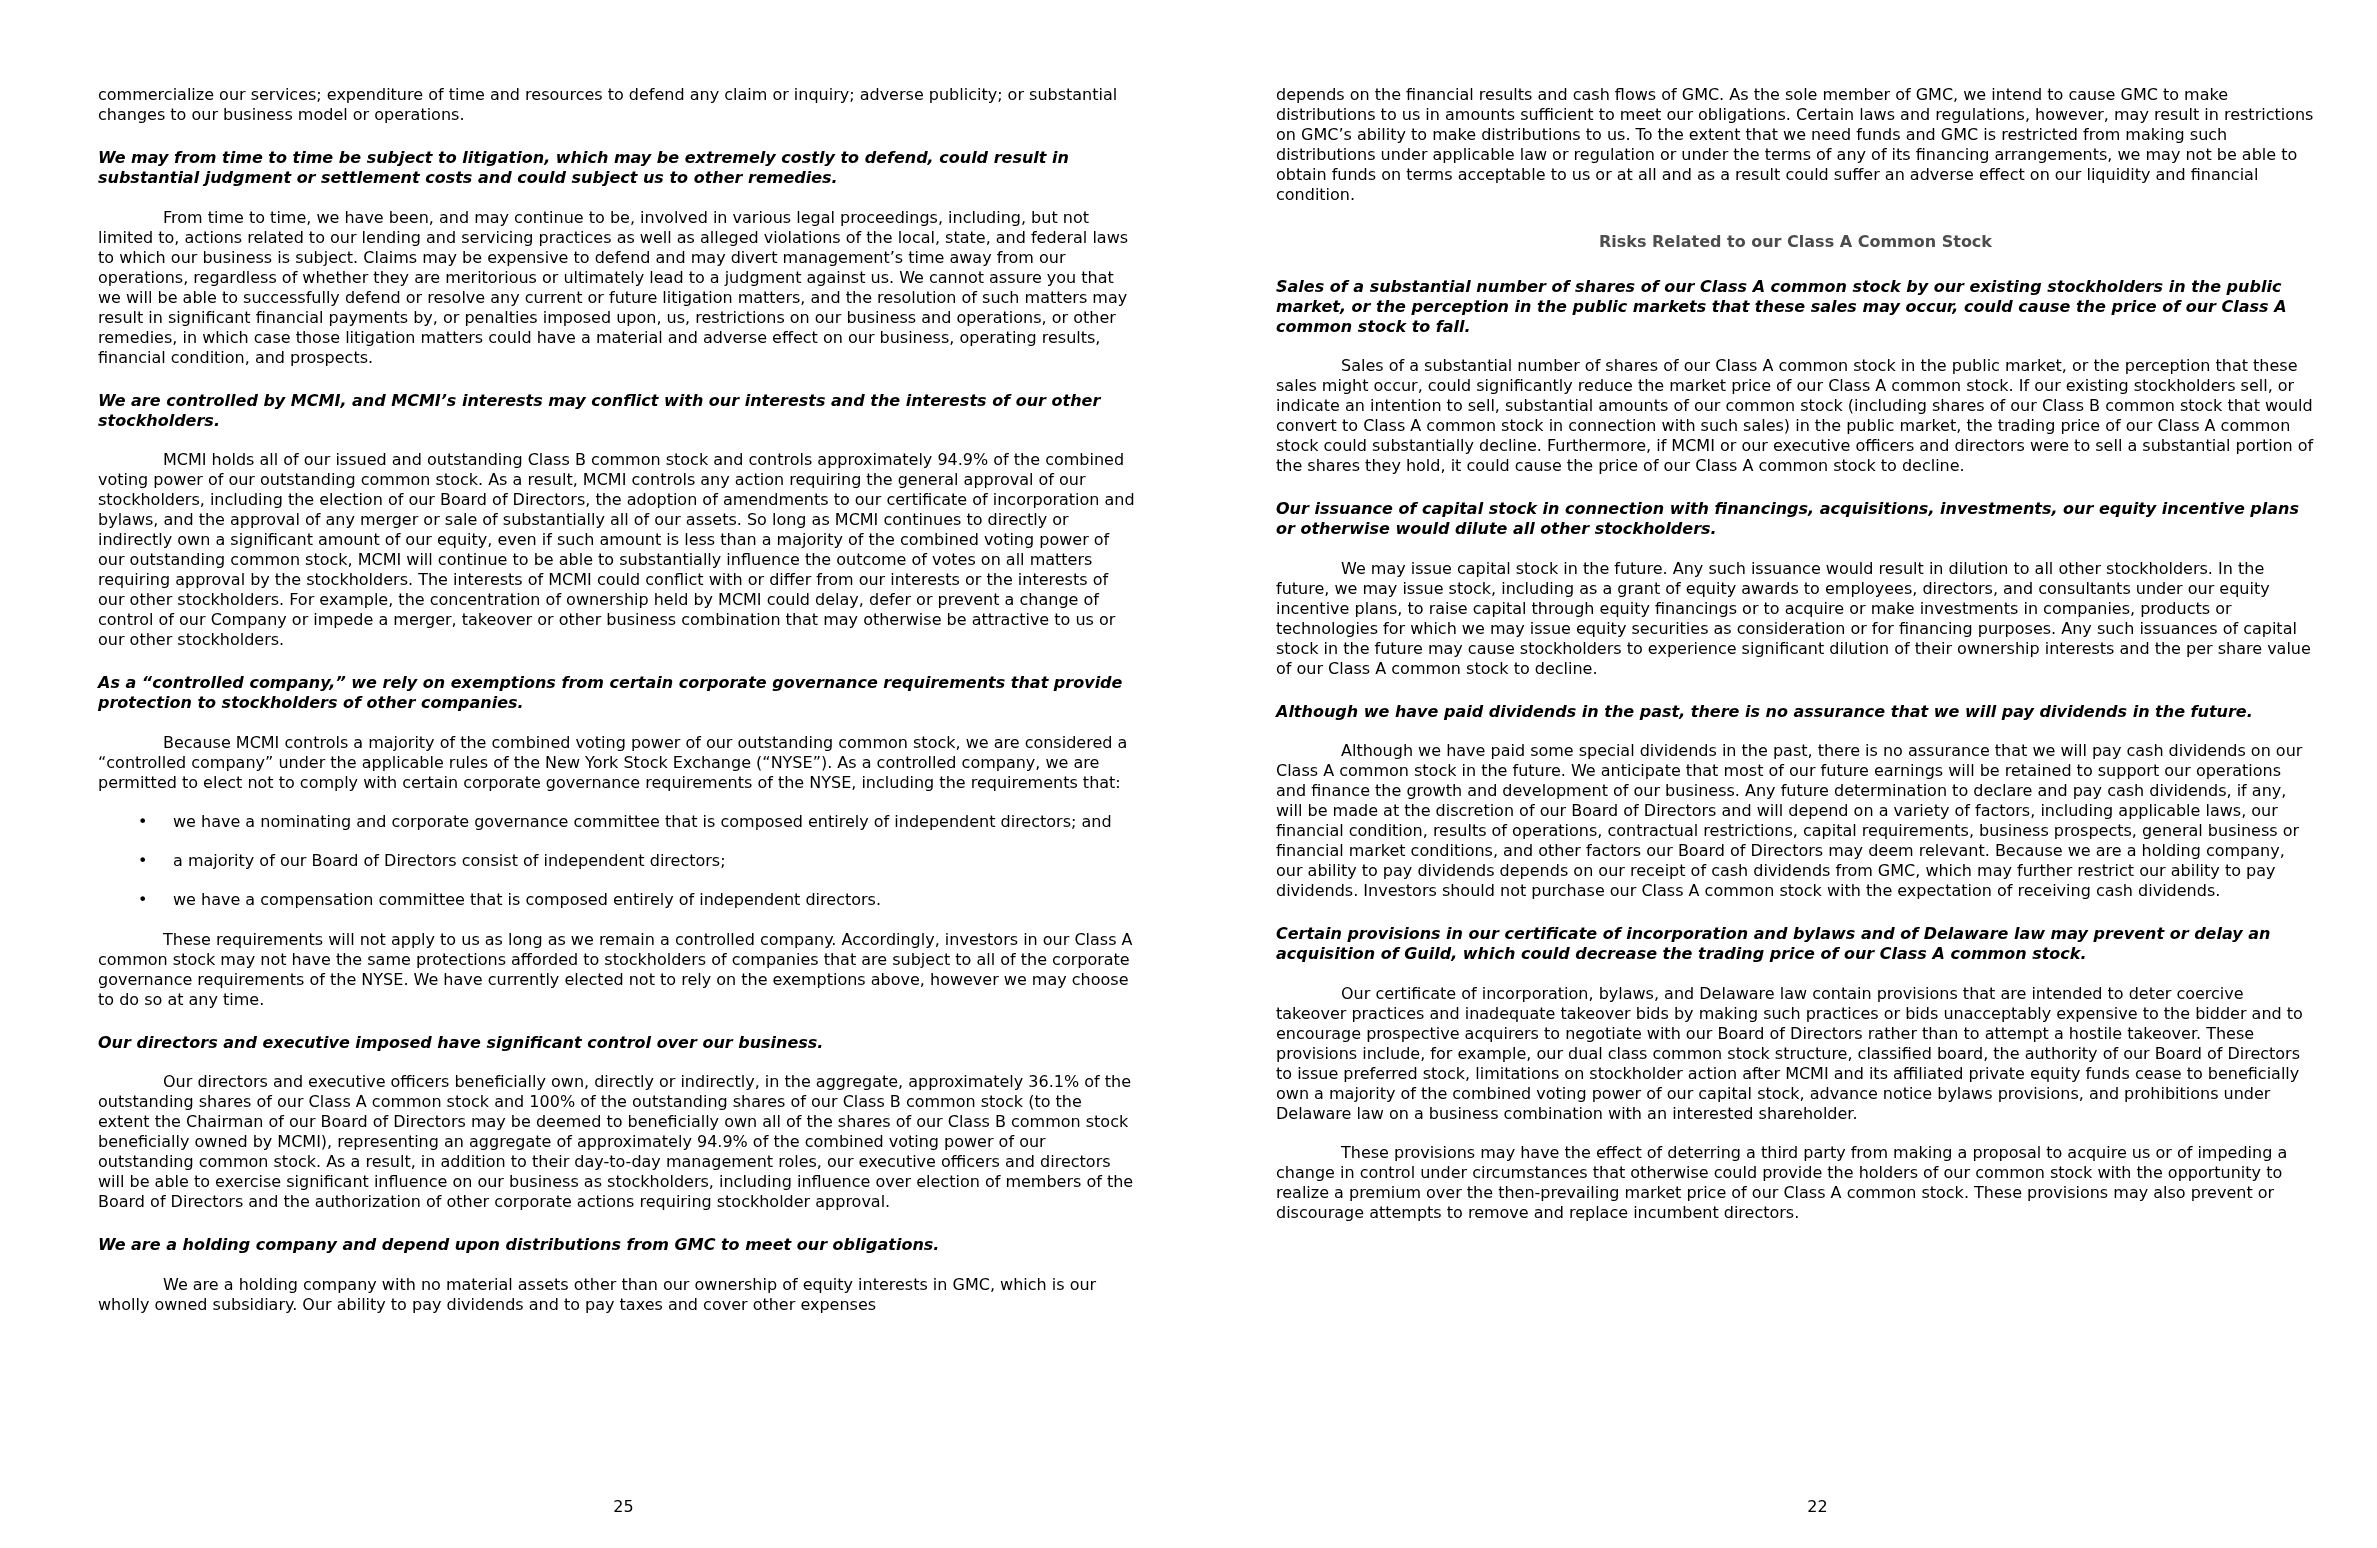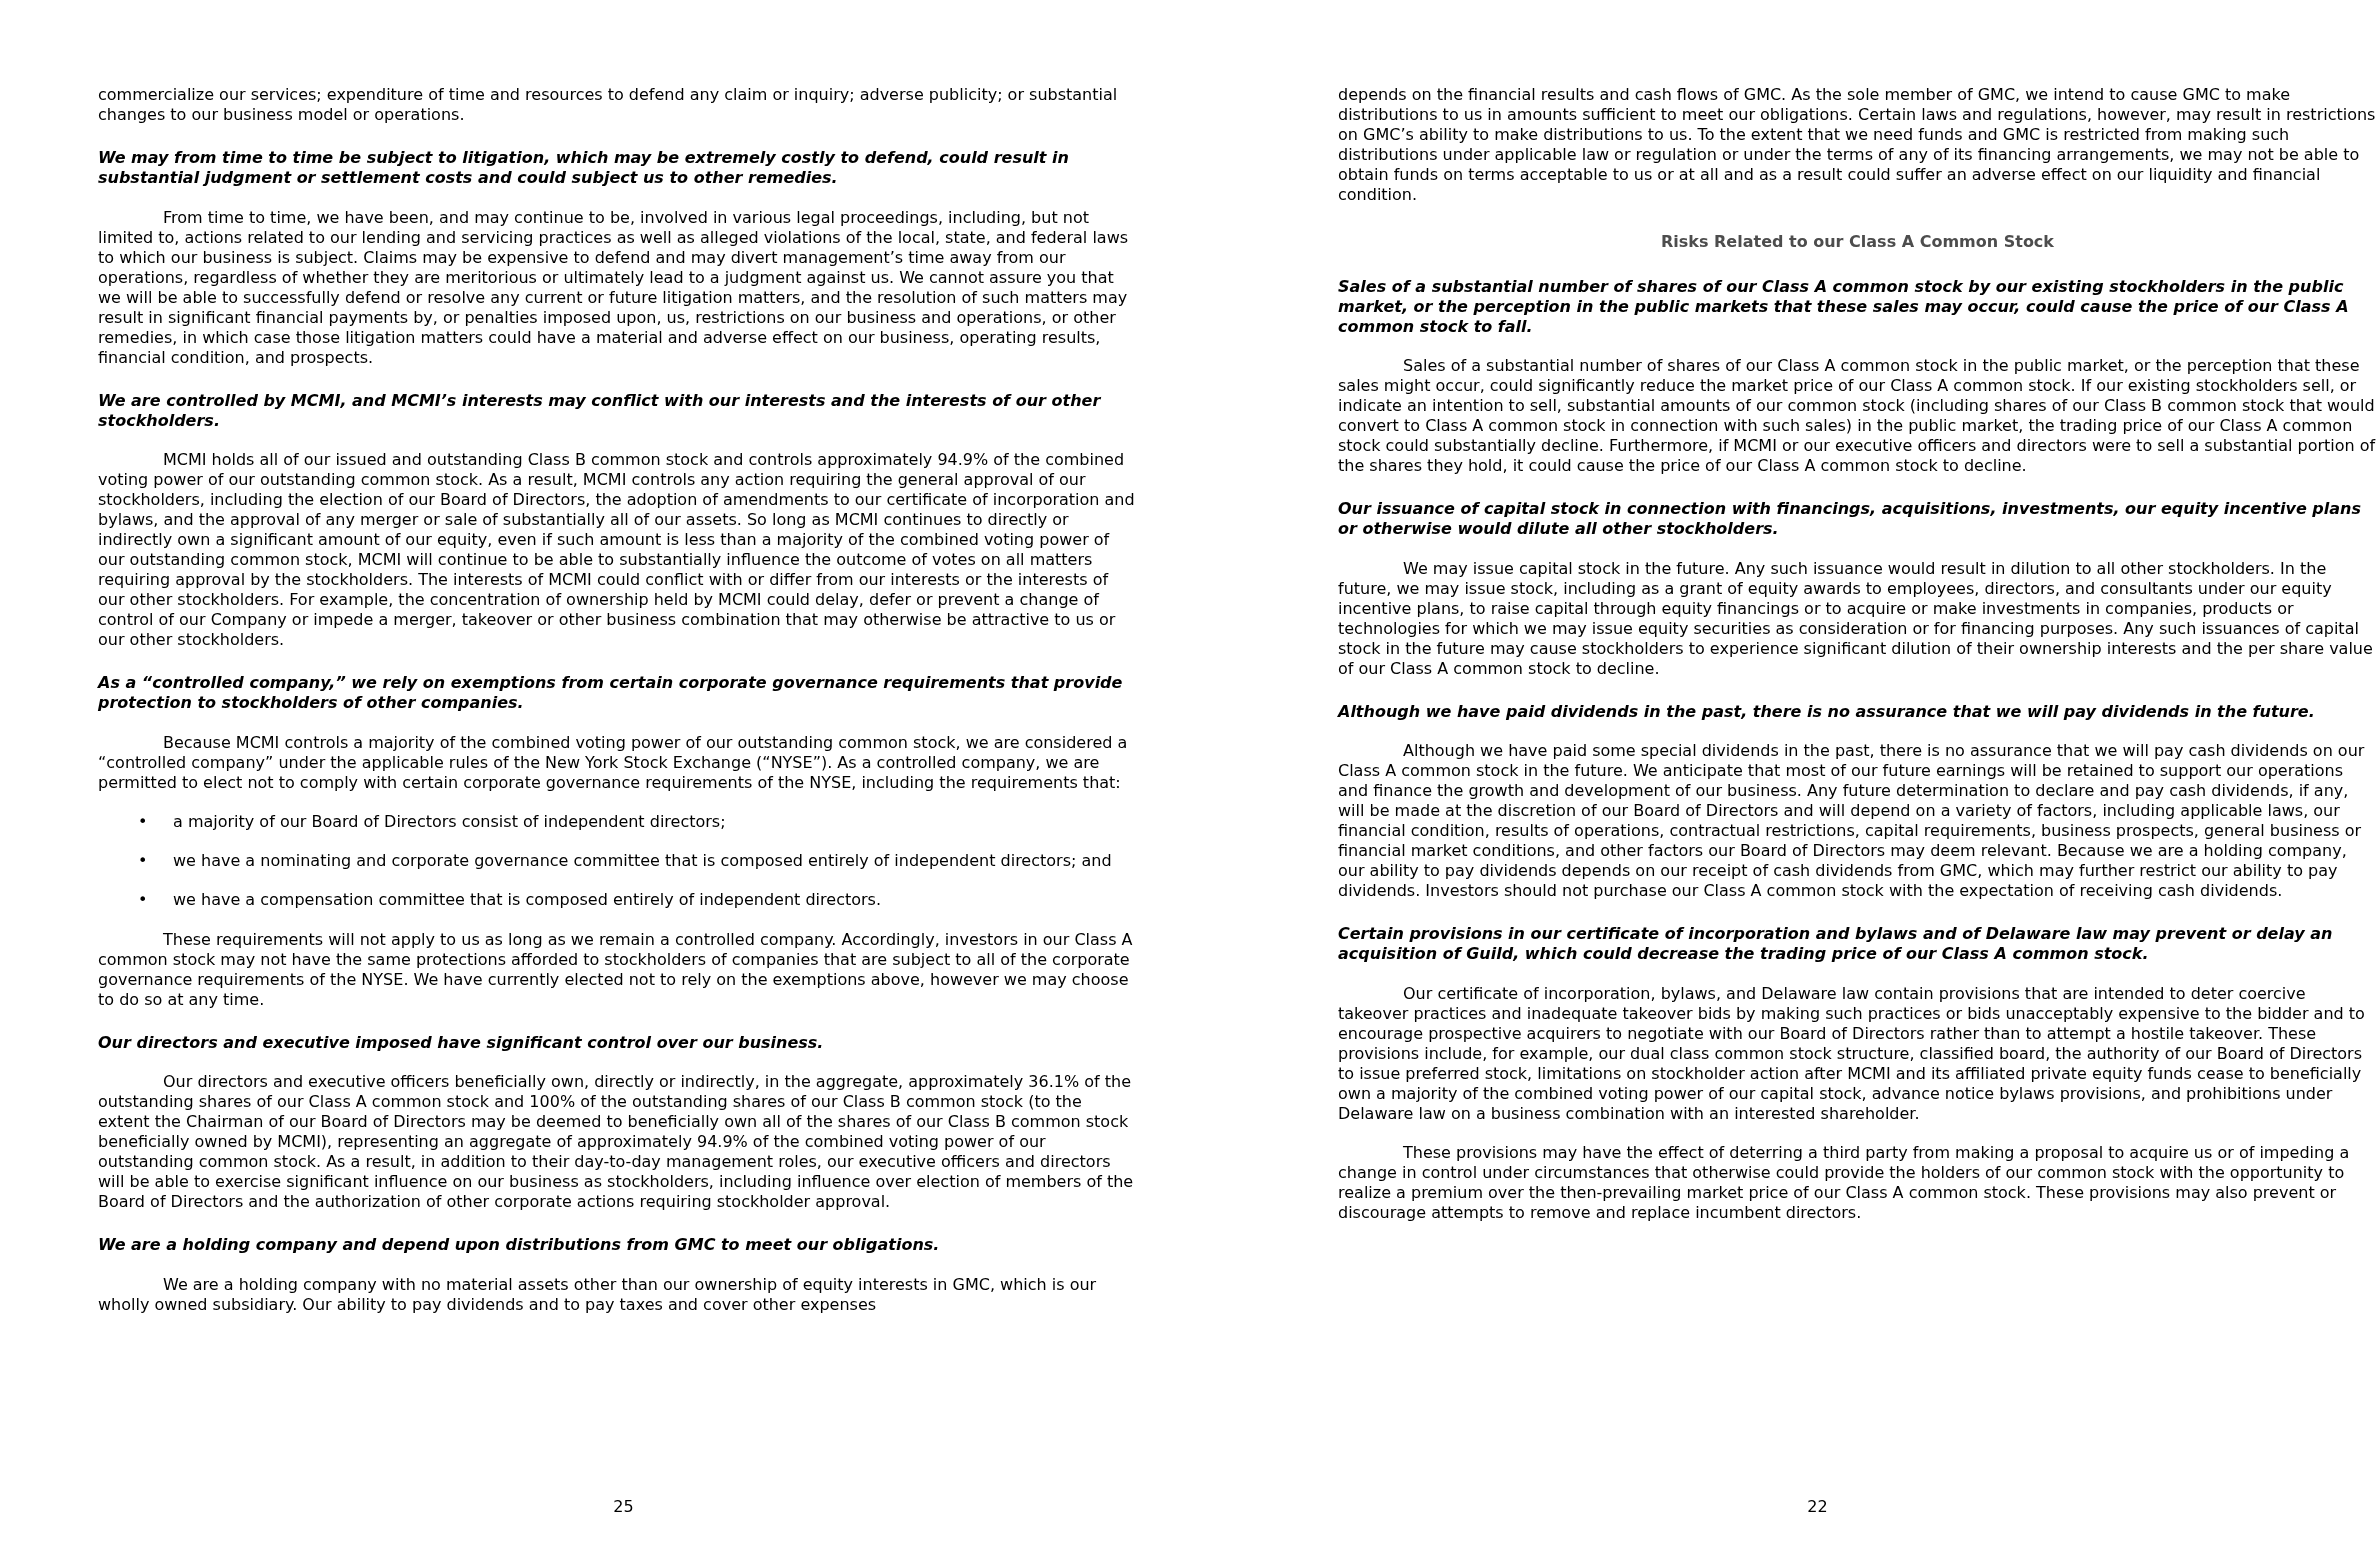--- a/index.html
+++ b/index.html
@@ -16,21 +16,21 @@
     font-size: 16px;
     line-height: 20px;
     color: #000000;
   }
   .page-column {
     position: absolute;
     top: 85px;
     width: 1039px;
   }
   .page-column.left  { left: 98px; }
-  .page-column.right { left: 1338px; }
+  .page-column.right { left: 1276px; }
 
   .cont-para {
     margin: 0 0 19.5px 0;
     text-indent: 0;
   }
   .para {
     margin: 0 0 19.5px 0;
     text-indent: 65px;
   }
   .risk-heading {
@@ -76,22 +76,22 @@
 
 <div class="page-column left">
   <p class="cont-para">commercialize our services; expenditure of time and resources to defend any claim or inquiry; adverse publicity; or substantial changes to our business model or operations.</p>
   <p class="risk-heading">We may from time to time be subject to litigation, which may be extremely costly to defend, could result in substantial judgment or settlement costs and could subject us to other remedies.</p>
   <p class="para">From time to time, we have been, and may continue to be, involved in various legal proceedings, including, but not limited to, actions related to our lending and servicing practices as well as alleged violations of the local, state, and federal laws to which our business is subject. Claims may be expensive to defend and may divert management’s time away from our operations, regardless of whether they are meritorious or ultimately lead to a judgment against us. We cannot assure you that we will be able to successfully defend or resolve any current or future litigation matters, and the resolution of such matters may result in significant financial payments by, or penalties imposed upon, us, restrictions on our business and operations, or other remedies, in which case those litigation matters could have a material and adverse effect on our business, operating results, financial condition, and prospects.</p>
   <p class="risk-heading">We are controlled by MCMI, and MCMI’s interests may conflict with our interests and the interests of our other stockholders.</p>
   <p class="para">MCMI holds all of our issued and outstanding Class B common stock and controls approximately 94.9% of the combined voting power of our outstanding common stock. As a result, MCMI controls any action requiring the general approval of our stockholders, including the election of our Board of Directors, the adoption of amendments to our certificate of incorporation and bylaws, and the approval of any merger or sale of substantially all of our assets. So long as MCMI continues to directly or indirectly own a significant amount of our equity, even if such amount is less than a majority of the combined voting power of our outstanding common stock, MCMI will continue to be able to substantially influence the outcome of votes on all matters requiring approval by the stockholders. The interests of MCMI could conflict with or differ from our interests or the interests of our other stockholders. For example, the concentration of ownership held by MCMI could delay, defer or prevent a change of control of our Company or impede a merger, takeover or other business combination that may otherwise be attractive to us or our other stockholders.</p>
   <p class="risk-heading">As a “controlled company,” we rely on exemptions from certain corporate governance requirements that provide protection to stockholders of other companies.</p>
   <p class="para">Because MCMI controls a majority of the combined voting power of our outstanding common stock, we are considered a “controlled company” under the applicable rules of the New York Stock Exchange (“NYSE”). As a controlled company, we are permitted to elect not to comply with certain corporate governance requirements of the NYSE, including the requirements that:</p>
   <ul class="bullets">
+    <li>we have a nominating and corporate governance committee that is composed entirely of independent directors; and</li>
     <li>a majority of our Board of Directors consist of independent directors;</li>
-    <li>we have a nominating and corporate governance committee that is composed entirely of independent directors; and</li>
     <li>we have a compensation committee that is composed entirely of independent directors.</li>
   </ul>
   <p class="para">These requirements will not apply to us as long as we remain a controlled company. Accordingly, investors in our Class A common stock may not have the same protections afforded to stockholders of companies that are subject to all of the corporate governance requirements of the NYSE. We have currently elected not to rely on the exemptions above, however we may choose to do so at any time.</p>
   <p class="risk-heading">Our directors and executive imposed have significant control over our business.</p>
   <p class="para">Our directors and executive officers beneficially own, directly or indirectly, in the aggregate, approximately 36.1% of the outstanding shares of our Class A common stock and 100% of the outstanding shares of our Class B common stock (to the extent the Chairman of our Board of Directors may be deemed to beneficially own all of the shares of our Class B common stock beneficially owned by MCMI), representing an aggregate of approximately 94.9% of the combined voting power of our outstanding common stock. As a result, in addition to their day-to-day management roles, our executive officers and directors will be able to exercise significant influence on our business as stockholders, including influence over election of members of the Board of Directors and the authorization of other corporate actions requiring stockholder approval.</p>
   <p class="risk-heading">We are a holding company and depend upon distributions from GMC to meet our obligations.</p>
   <p class="para">We are a holding company with no material assets other than our ownership of equity interests in GMC, which is our wholly owned subsidiary. Our ability to pay dividends and to pay taxes and cover other expenses</p>
 </div>
 <div class="page-number left">25</div>
 

